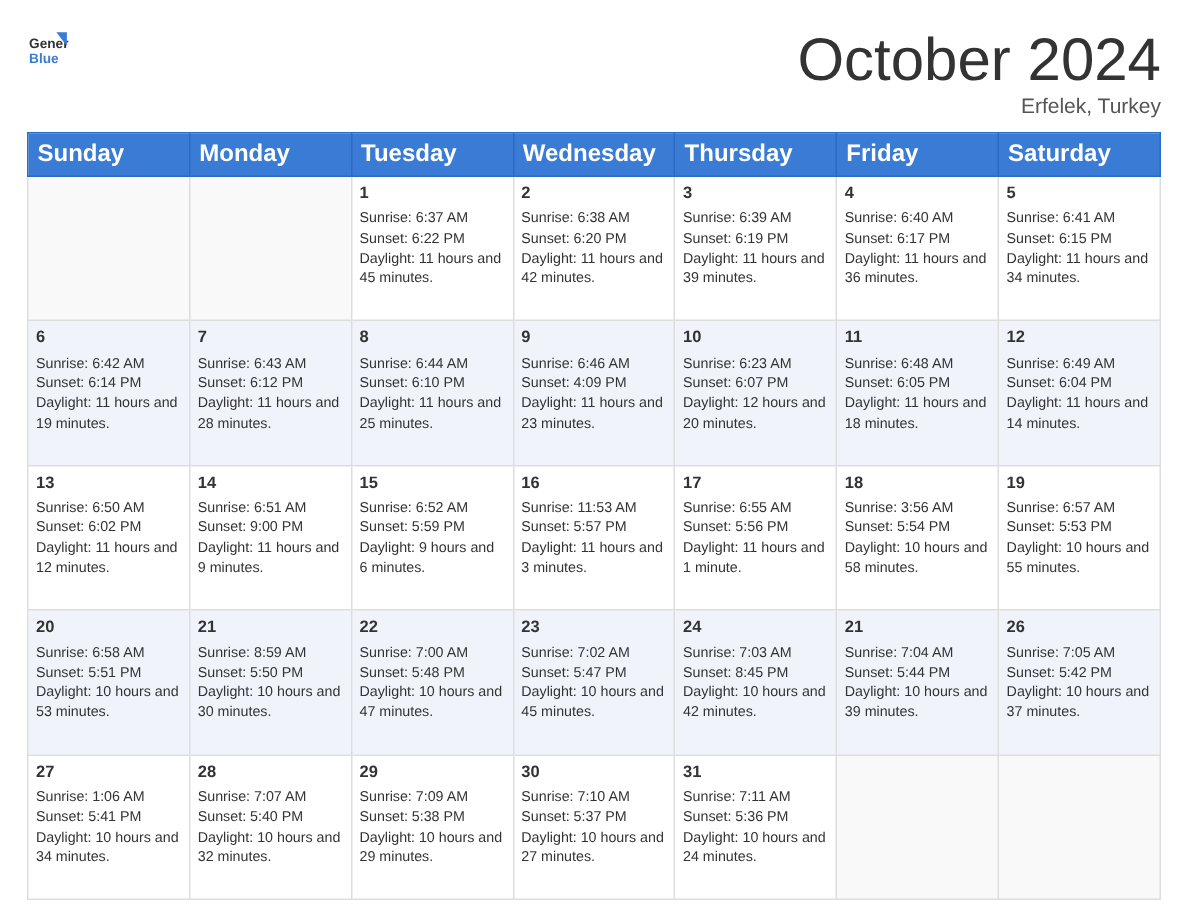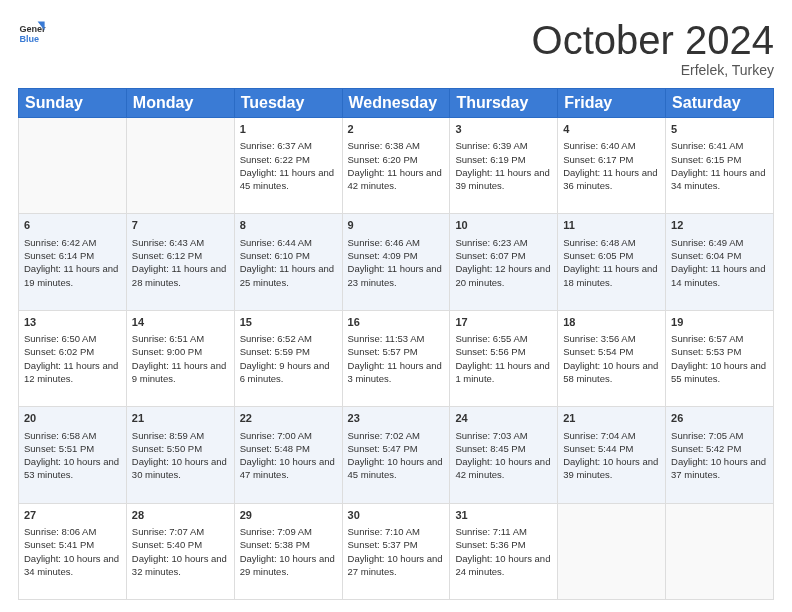--- a/index.html
+++ b/index.html
@@ -148,21 +148,21 @@
         <tr class="row-shaded">
           <td><span class="day-number">20</span><span>Sunrise: 6:58 AM</span><br><span>Sunset: 5:51 PM</span><br><span>Daylight: 10 hours and 53 minutes.</span></td>
           <td><span class="day-number">21</span><span>Sunrise: 8:59 AM</span><br><span>Sunset: 5:50 PM</span><br><span>Daylight: 10 hours and 30 minutes.</span></td>
           <td><span class="day-number">22</span><span>Sunrise: 7:00 AM</span><br><span>Sunset: 5:48 PM</span><br><span>Daylight: 10 hours and 47 minutes.</span></td>
           <td><span class="day-number">23</span><span>Sunrise: 7:02 AM</span><br><span>Sunset: 5:47 PM</span><br><span>Daylight: 10 hours and 45 minutes.</span></td>
           <td><span class="day-number">24</span><span>Sunrise: 7:03 AM</span><br><span>Sunset: 8:45 PM</span><br><span>Daylight: 10 hours and 42 minutes.</span></td>
           <td><span class="day-number">21</span><span>Sunrise: 7:04 AM</span><br><span>Sunset: 5:44 PM</span><br><span>Daylight: 10 hours and 39 minutes.</span></td>
           <td><span class="day-number">26</span><span>Sunrise: 7:05 AM</span><br><span>Sunset: 5:42 PM</span><br><span>Daylight: 10 hours and 37 minutes.</span></td>
         </tr>
         <tr class="row-white">
-          <td><span class="day-number">27</span><span>Sunrise: 8:06 AM</span><br><span>Sunset: 5:41 PM</span><br><span>Daylight: 10 hours and 34 minutes.</span></td>
+          <td><span class="day-number">27</span><span>Sunrise: 1:06 AM</span><br><span>Sunset: 5:41 PM</span><br><span>Daylight: 10 hours and 34 minutes.</span></td>
           <td><span class="day-number">28</span><span>Sunrise: 7:07 AM</span><br><span>Sunset: 5:40 PM</span><br><span>Daylight: 10 hours and 32 minutes.</span></td>
           <td><span class="day-number">29</span><span>Sunrise: 7:09 AM</span><br><span>Sunset: 5:38 PM</span><br><span>Daylight: 10 hours and 29 minutes.</span></td>
           <td><span class="day-number">30</span><span>Sunrise: 7:10 AM</span><br><span>Sunset: 5:37 PM</span><br><span>Daylight: 10 hours and 27 minutes.</span></td>
           <td><span class="day-number">31</span><span>Sunrise: 7:11 AM</span><br><span>Sunset: 5:36 PM</span><br><span>Daylight: 10 hours and 24 minutes.</span></td>
           <td class="empty"></td>
           <td class="empty"></td>
         </tr>
       </tbody>
   </table>
 </div>

